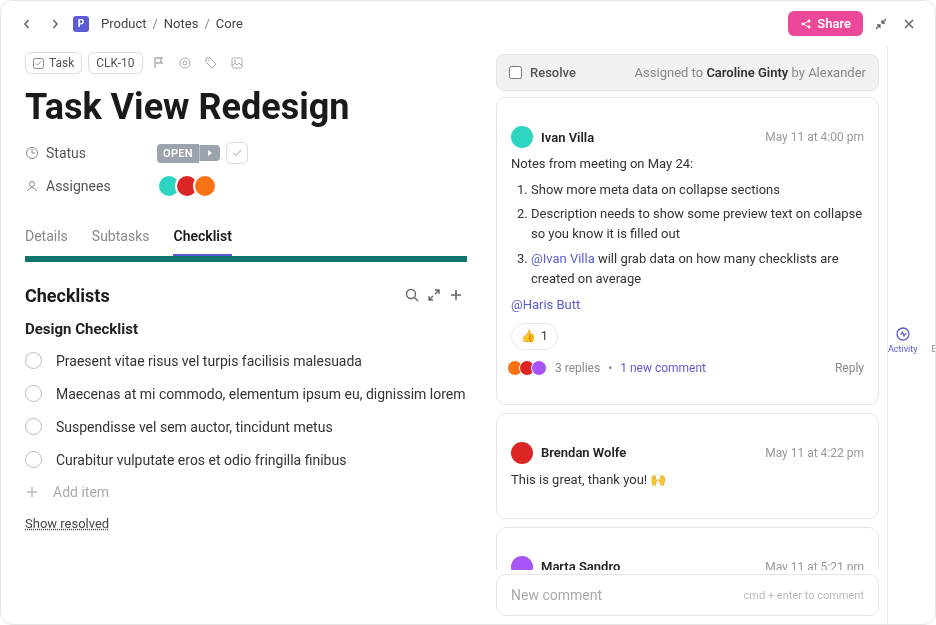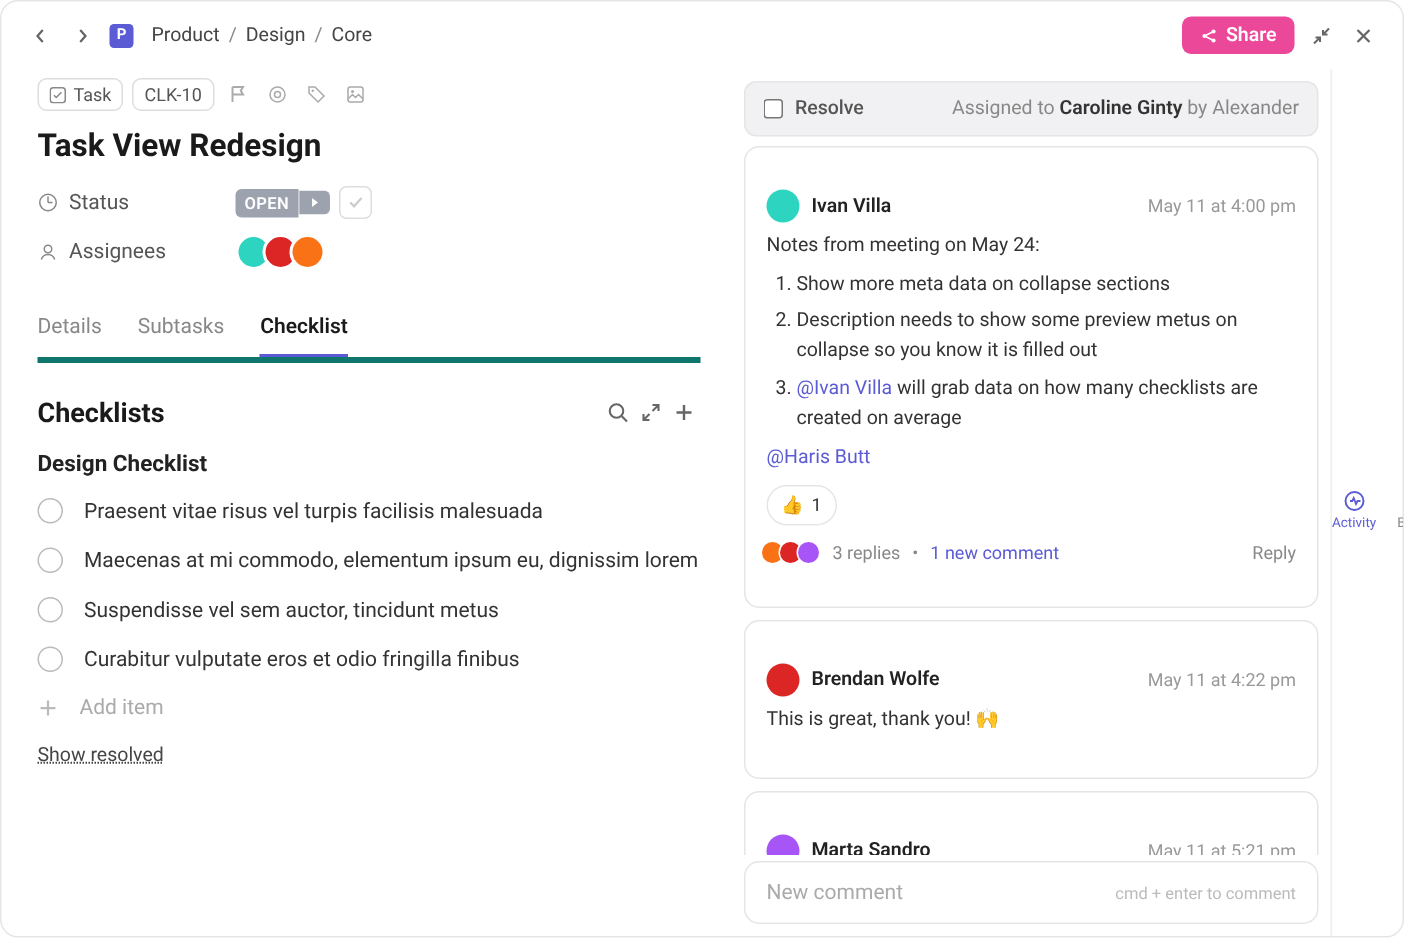--- a/index.html
+++ b/index.html
@@ -10,30 +10,30 @@
 .breadcrumb{display:flex;align-items:center;color:#444;font-size:13px;gap:4px}
 .breadcrumb span{color:#888;margin:0 2px}
 .spacer{flex:1}
 .share-btn{background:#ec4899;color:#fff;border:none;border-radius:6px;padding:5px 12px;font-size:13px;font-weight:600;display:flex;align-items:center;gap:5px;cursor:pointer}
 .win-icon{color:#666;cursor:pointer;width:20px;height:20px;display:flex;align-items:center;justify-content:center}
 .body{display:flex;flex:1;overflow:hidden}
 .main{flex:1;padding:6px 24px 16px;overflow-y:auto;min-width:0}
 .task-tags{display:flex;align-items:center;gap:6px;margin-bottom:12px}
 .task-pill{border:1px solid #ddd;border-radius:6px;padding:3px 7px;font-size:12px;display:flex;align-items:center;gap:5px;color:#555}
 .icon-btn{color:#aaa;cursor:pointer;padding:3px}
-.title{font-size:21px;font-weight:700;color:#1a1a1a;margin-bottom:14px}
+.title{font-size:36px;font-weight:700;color:#1a1a1a;margin-bottom:14px}
 .meta-row{display:flex;align-items:center;gap:12px;margin-bottom:10px;font-size:14px;color:#555}
 .meta-label{display:flex;align-items:center;gap:7px;width:120px}
 .status-badge{background:#9ca3af;color:#fff;font-size:11px;font-weight:600;padding:3px 6px;border-radius:4px 0 0 4px;letter-spacing:.3px}
 .status-next{background:#9ca3af;border-left:1px solid rgba(255,255,255,.35);border-radius:0 4px 4px 0;padding:4px 6px;display:flex;align-items:center;color:#fff}
 .check-box{width:22px;height:22px;border:1px solid #ddd;border-radius:5px;display:flex;align-items:center;justify-content:center;color:#ccc;margin-left:6px}
 .avatars{display:flex}
 .avatar{width:24px;height:24px;border-radius:50%;border:2px solid #fff;margin-left:-6px}
 .avatar:first-child{margin-left:0}
-.tabs{display:flex;gap:24px;border-bottom:4px solid #0f766e;margin-top:20px}
+.tabs{display:flex;gap:24px;border-bottom:6px solid #0f766e;margin-top:20px}
 .tab{padding:10px 0;font-size:14px;color:#888;cursor:pointer;border-bottom:2px solid transparent}
 .tab.active{color:#1a1a1a;border-bottom-color:#5b5bd6;font-weight:600}
 .section-head{display:flex;align-items:center;margin-top:22px;margin-bottom:14px}
 .section-head h2{font-size:18px;font-weight:700;color:#1a1a1a}
 .list-title{font-weight:700;font-size:15px;margin-bottom:14px;color:#222}
 .check-item{display:flex;align-items:center;gap:14px;font-size:14px;color:#333;margin-bottom:16px}
 .circle{width:17px;height:17px;border:1.5px solid #bbb;border-radius:50%;flex-shrink:0}
 .add-item{display:flex;align-items:center;gap:14px;color:#aaa;font-size:14px;margin-bottom:16px}
 .show-resolved{font-size:13px;color:#444;text-decoration:underline dotted;cursor:pointer}
 .side{width:396px;display:flex;flex-direction:column;border-left:1px solid transparent;padding:4px 4px 4px 0}
@@ -77,21 +77,21 @@
     </div>
   <div class="nav-arrow">
       <svg width="10" height="10" viewBox="0 0 10 10">
         <path d="M3.5 1 7 5l-3.5 4" stroke="currentColor" fill="none" stroke-width="1.5"></path>
       </svg>
     </div>
   <div class="p-icon">P</div>
   <div class="breadcrumb">
     <a>Product</a>
       <span>/</span>
-      <a>Design</a>
+      <a>Notes</a>
       <span>/</span>
       <a>Core</a>
   </div>
   <div class="spacer"></div>
   <button class="share-btn">
     <svg width="12" height="12" viewBox="0 0 12 12">
         <circle cx="3" cy="6" r="1.4" fill="currentColor"></circle>
         <circle cx="9" cy="3" r="1.4" fill="currentColor"></circle>
         <circle cx="9" cy="9" r="1.4" fill="currentColor"></circle>
         <path d="M4 5.5 8 3.5M4 6.5 8 8.5" stroke="currentColor"></path>
@@ -257,21 +257,21 @@
       <div class="comment">
         <div class="c-head">
           <div class="c-av" style="background:#2dd4bf"></div>
           <div class="c-name">Ivan Villa</div>
           <div class="c-time">May 11 at 4:00 pm</div>
         </div>
         <div class="c-body">
           <div>Notes from meeting on May 24:</div>
           <ol>
             <li>Show more meta data on collapse sections</li>
-            <li>Description needs to show some preview metus on collapse so you know it is filled out</li>
+            <li>Description needs to show some preview text on collapse so you know it is filled out</li>
             <li><span class="mention">@Ivan Villa</span><span> will grab data on how many checklists are created on average</span></li>
           </ol>
           <div class="mention" style="margin-top:6px">@Haris Butt</div>
           <div class="reaction">
               <span>👍</span>
               <span>1</span>
             </div>
         </div>
         <div class="c-foot">
           <div class="mini-avs">

